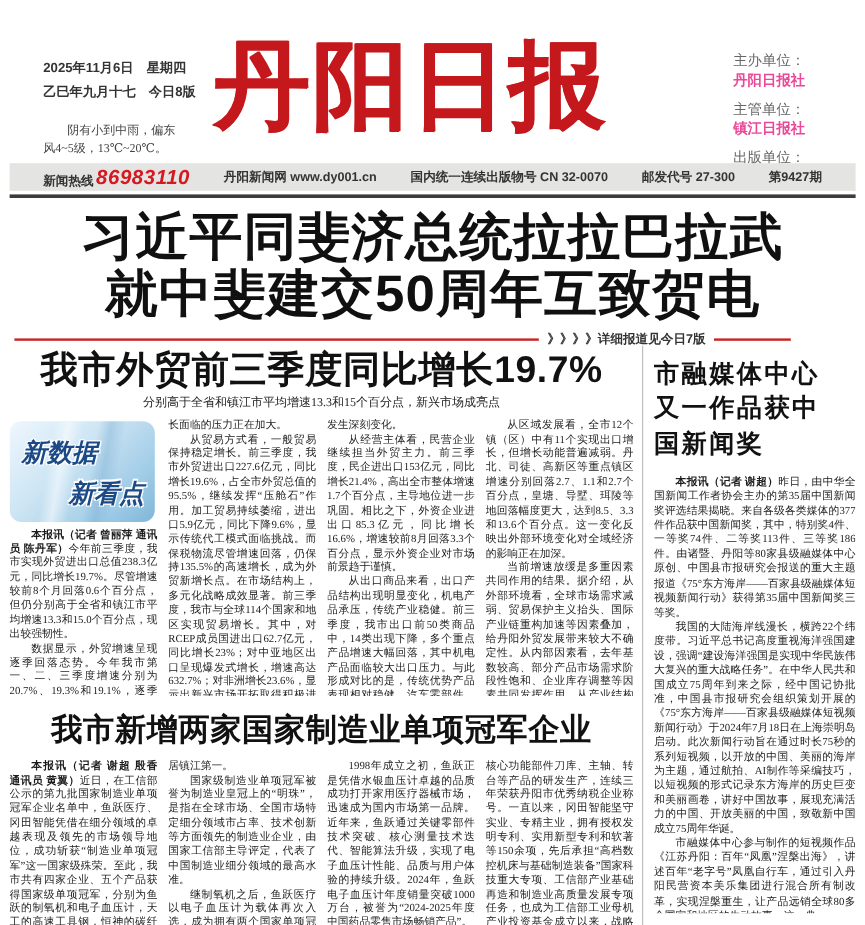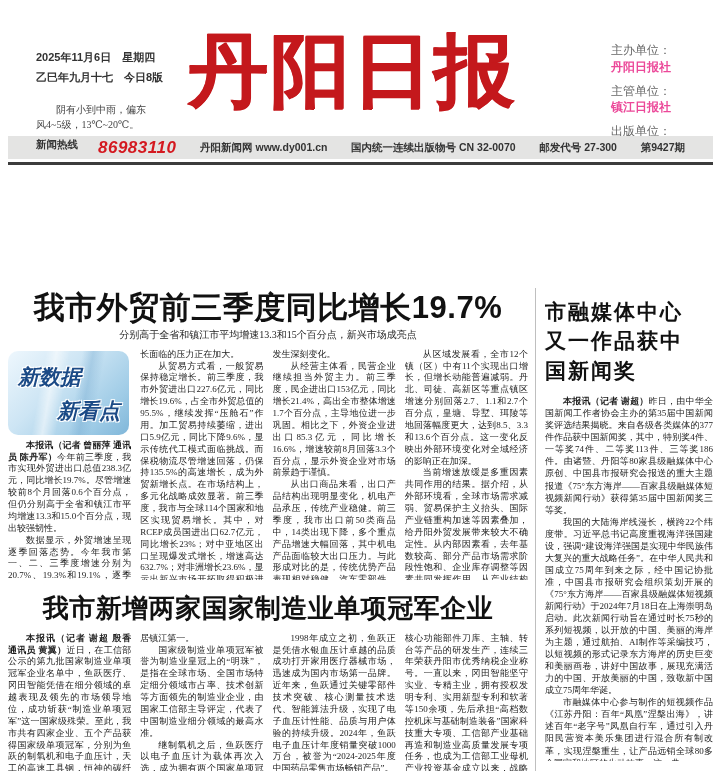--- a/index.html
+++ b/index.html
@@ -6,36 +6,36 @@
   body{width:721px;height:771px;overflow:hidden;background:#f2f2ef;}
   .page{position:relative;width:721px;height:771px;background:#ffffff;color:#222;
         font-family:"Liberation Serif","DejaVu Serif",serif;box-sizing:border-box;}
 
   
   .header{position:absolute;top:0;left:0;right:0;height:136px;}
   .date-block{position:absolute;left:36px;top:48px;font-size:11px;font-weight:bold;
               color:#333;line-height:1.8;font-family:"Liberation Sans","DejaVu Sans",sans-serif;}
   .weather{margin-top:14px;font-weight:normal;font-size:10px;color:#444;width:112px;
            text-indent:2em;line-height:1.55;font-family:"Liberation Serif","DejaVu Serif",serif;}
-  .masthead{position:absolute;left:178px;top:26px;width:348px;text-align:center;
+  .masthead{position:absolute;left:178px;top:26px;width:348px;
             font-size:80px;line-height:1.1;font-weight:900;color:#c4181c;
             font-family:"DejaVu Serif","Liberation Serif",serif;
             text-shadow:1px 0 0 #c4181c, 0 1px 0 #c4181c;letter-spacing:2px;}
   .org-block{position:absolute;right:26px;top:42px;text-align:center;}
   .org-item{margin-bottom:7px;}
   .org-label{font-size:12px;color:#666;line-height:1.4;}
   .org-name{font-size:12px;font-weight:bold;color:#ec4899;line-height:1.4;}
 
   
   .infobar{position:absolute;top:136px;left:8px;right:8px;height:23px;background:#e4e4e3;
            display:flex;align-items:center;justify-content:space-between;
            padding:0 28px;box-sizing:border-box;
            font-family:"Liberation Sans","DejaVu Sans",sans-serif;
            font-size:10.5px;font-weight:bold;color:#333;white-space:nowrap;}
-  .hotline{display:flex;align-items:flex-start;gap:20px;}
+  .hotline{display:flex;align-items:flex-end;gap:2px;}
   .hotline-number{color:#d41920;font-size:17px;font-style:italic;font-weight:900;letter-spacing:.5px;}
   .thick-rule{position:absolute;top:162px;left:8px;right:8px;height:3px;background:#3c3c3c;}
 
   
   .lead{position:absolute;top:172px;left:10px;right:10px;}
   .lead-headline{margin:0;text-align:center;font-weight:900;color:#101010;
                  font-size:44px;line-height:1.12;letter-spacing:1px;
                  font-family:"Liberation Sans","DejaVu Sans",sans-serif;
                  transform:scaleY(.97);}
   .more-row{display:flex;align-items:center;margin:5px 52px 0 2px;gap:7px;}
@@ -117,20 +117,31 @@
       <span>新闻热线</span>
       <span class="hotline-number">86983110</span>
     </span>
     <span>丹阳新闻网 www.dy001.cn</span>
     <span>国内统一连续出版物号 CN 32-0070</span>
     <span>邮发代号 27-300</span>
     <span>第9427期</span>
   </div>
   <div class="thick-rule"></div>
 
+  <div class="lead">
+    <h1 class="lead-headline">
+      <span>习近平同斐济总统拉拉巴拉武</span><br>
+      <span>就中斐建交50周年互致贺电</span>
+    </h1>
+    <div class="more-row">
+      <span class="redline-long"></span>
+      <span class="more-note">》》》》详细报道见今日7版</span>
+      <span class="redline-short"></span>
+    </div>
+  </div>
 
   <div class="content">
 
     <div class="left-main">
       <h2 class="trade-headline">我市外贸前三季度同比增长19.7%</h2>
       <div class="trade-subhead">分别高于全省和镇江市平均增速13.3和15个百分点，新兴市场成亮点</div>
 
       <div class="cols trade-cols">
         <div class="col">
           <div class="badge">

